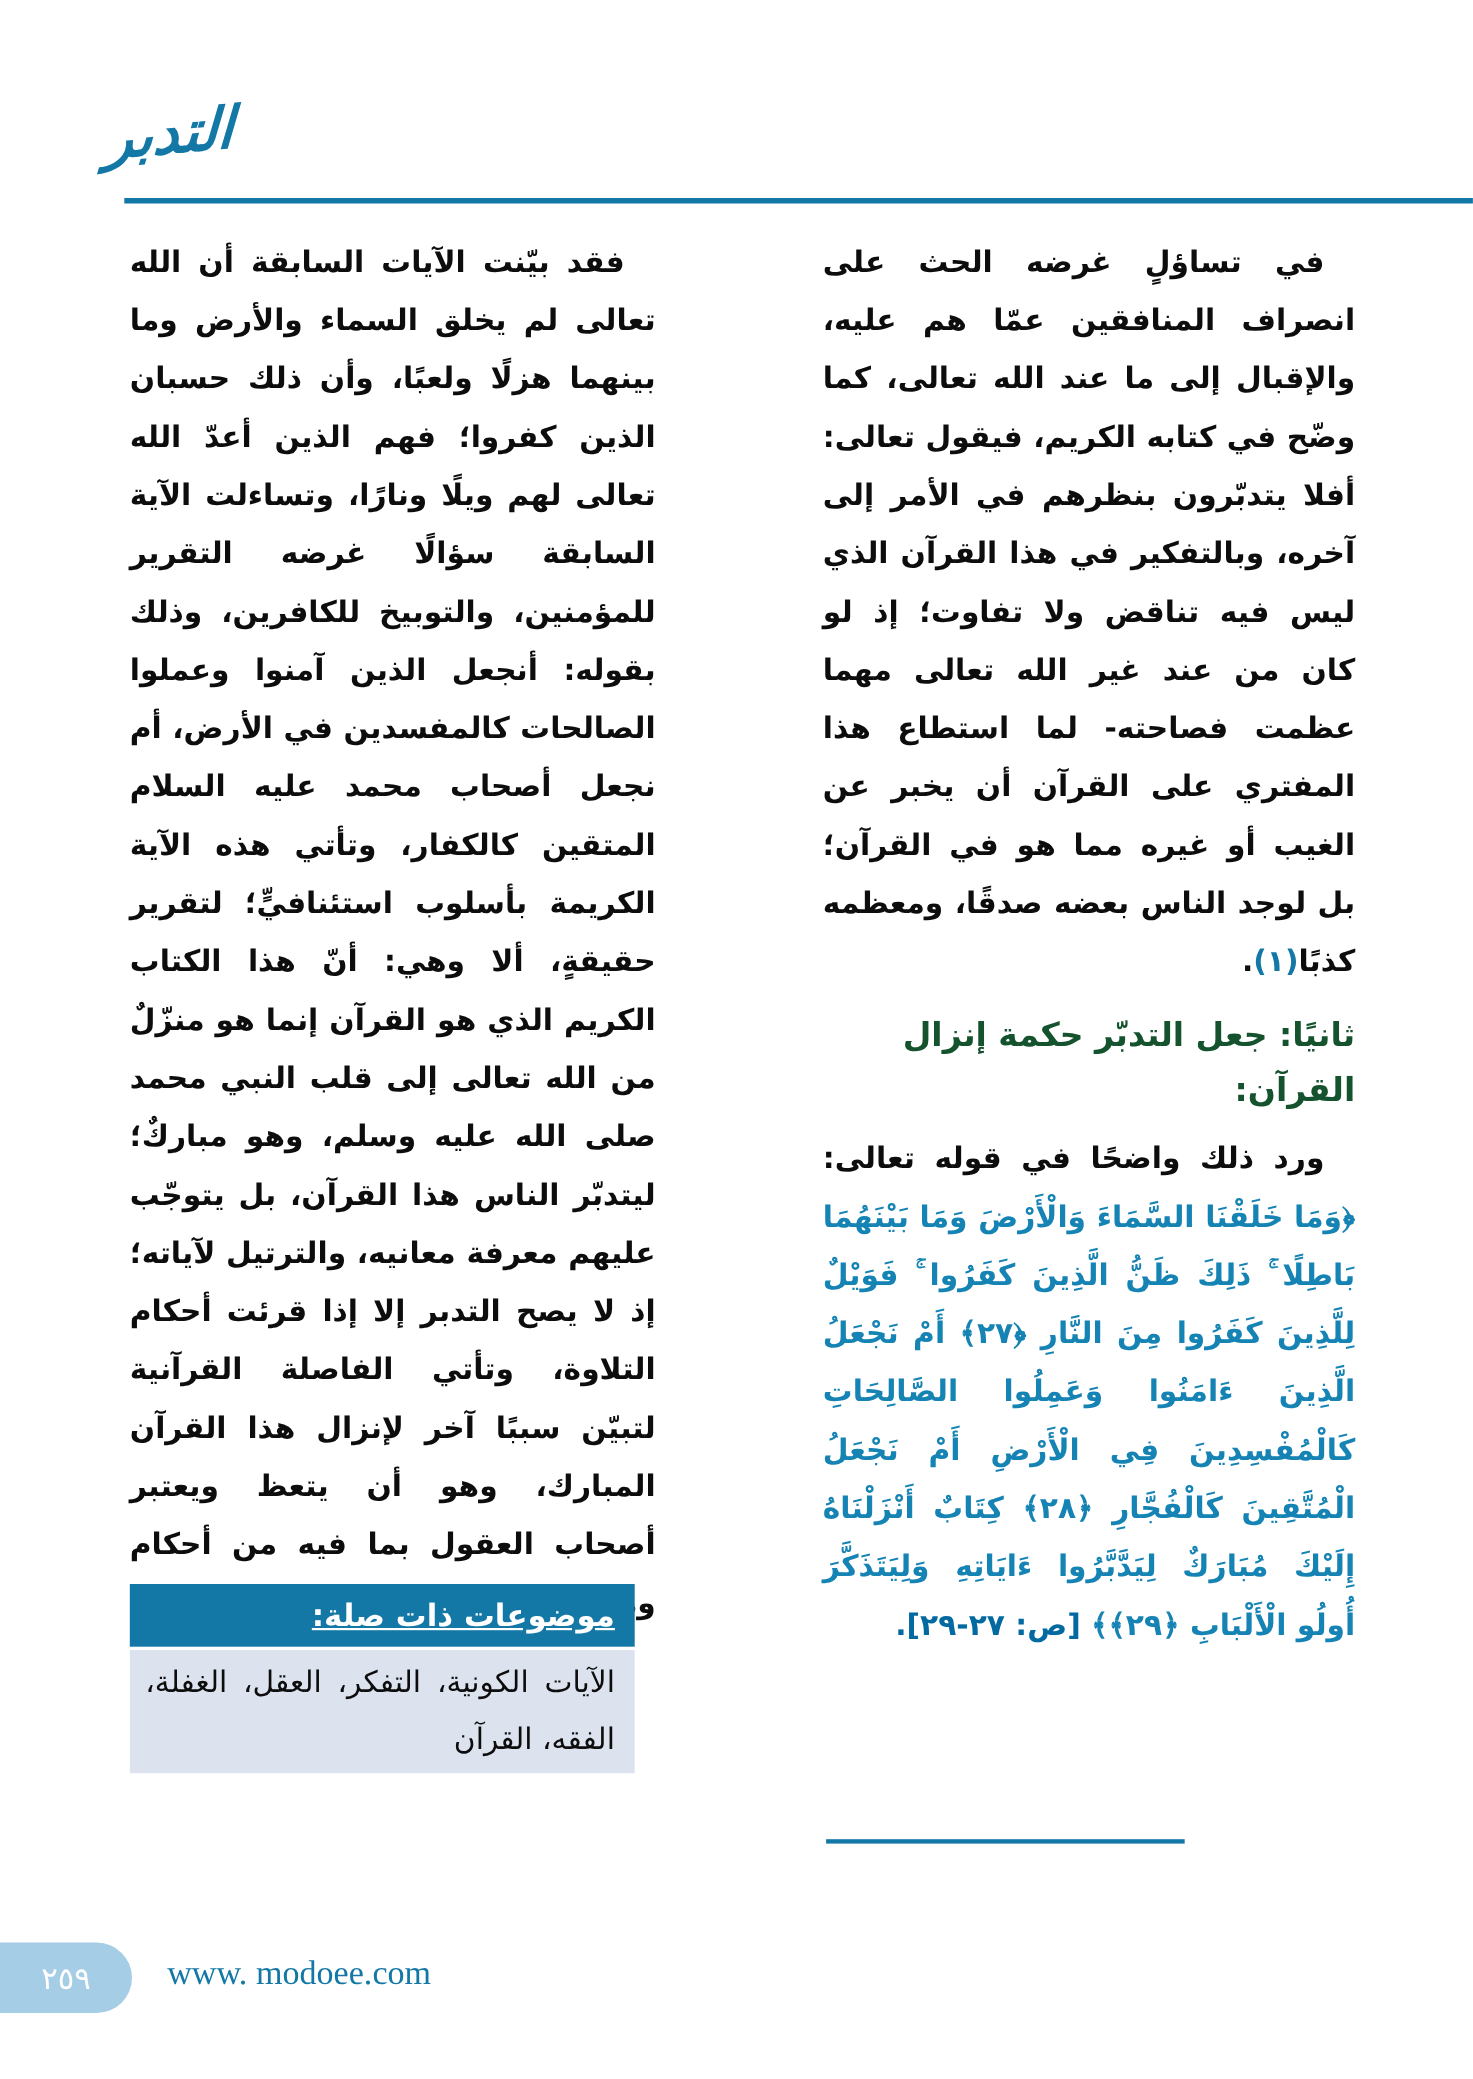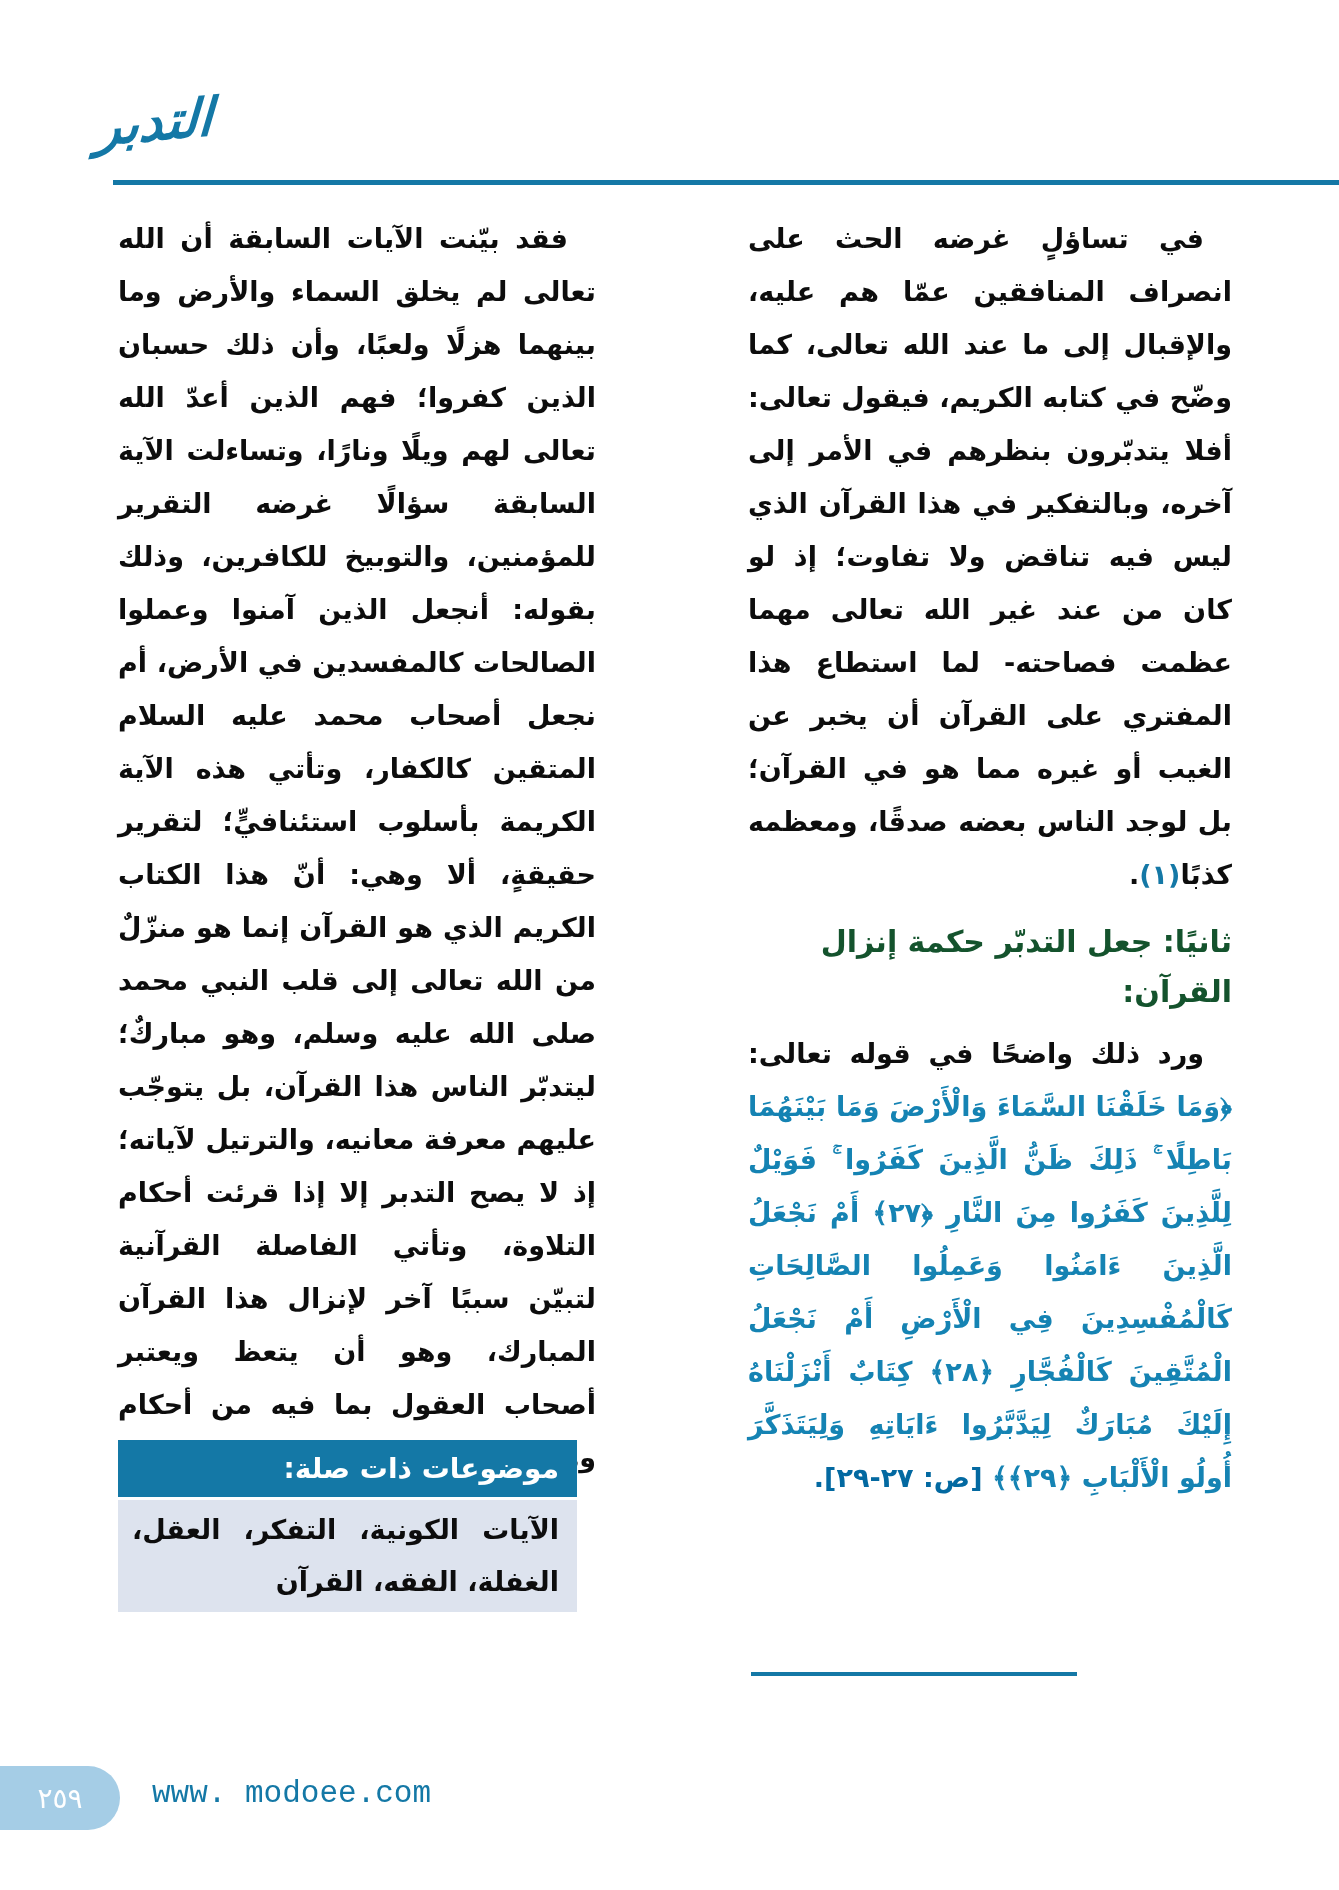--- a/index.html
+++ b/index.html
@@ -37,26 +37,26 @@
     color:#14532d;font-size:30px;font-weight:bold;
     margin:16px 0 10px 0;text-align:right;line-height:50px;
   }
   .verse{color:#1583b3;}
   .verse-ref{color:#0369a1;}
   
   .topics-bar{
     position:absolute;left:118px;top:1440px;width:459px;height:57px;
     background:#1478a6;color:#ffffff;
     font-size:28px;font-weight:bold;line-height:57px;
-    text-align:right;padding:0 18px 0 0;box-sizing:border-box;
+    text-align:right;padding:0 18px 0 0;box-sizing:border-box;text-decoration:underline;
   }
   .topics-body{
     position:absolute;left:118px;top:1500px;width:459px;height:112px;
     background:#dde3ee;color:#0d0d0d;
-    font-size:27px;font-weight:bold;line-height:52px;
+    font-size:27px;font-weight:normal;line-height:52px;
     text-align:justify;padding:4px 18px 0 14px;box-sizing:border-box;
   }
   
   .footnote{
     position:absolute;
     font-size:24px;font-weight:bold;color:#0d0d0d;line-height:46px;
     text-align:justify;direction:rtl;
   }
   .fn-sep{height:4px;background:#1478a6;margin-bottom:10px;}
   .fn-left{left:118px;top:1638px;width:460px;}
@@ -68,21 +68,21 @@
   .page-pill{
     position:absolute;left:0;top:1766px;width:120px;height:64px;
     background:#a5cde6;border-radius:0 32px 32px 0;
     color:#ffffff;font-size:28px;font-weight:normal;
     display:flex;align-items:center;justify-content:center;
     direction:rtl;
   }
   .website{
     position:absolute;left:152px;top:1776px;
     color:#1478a6;font-size:31px;font-weight:normal;
-    direction:ltr;font-family:Liberation Mono, monospace;
+    direction:ltr;font-family:Liberation Serif, serif;
   }
 </style>
 </head>
 <body>
 
 <div id="page">
 
   <div class="logo">التدبر</div>
   <div class="header-rule"></div>
 

